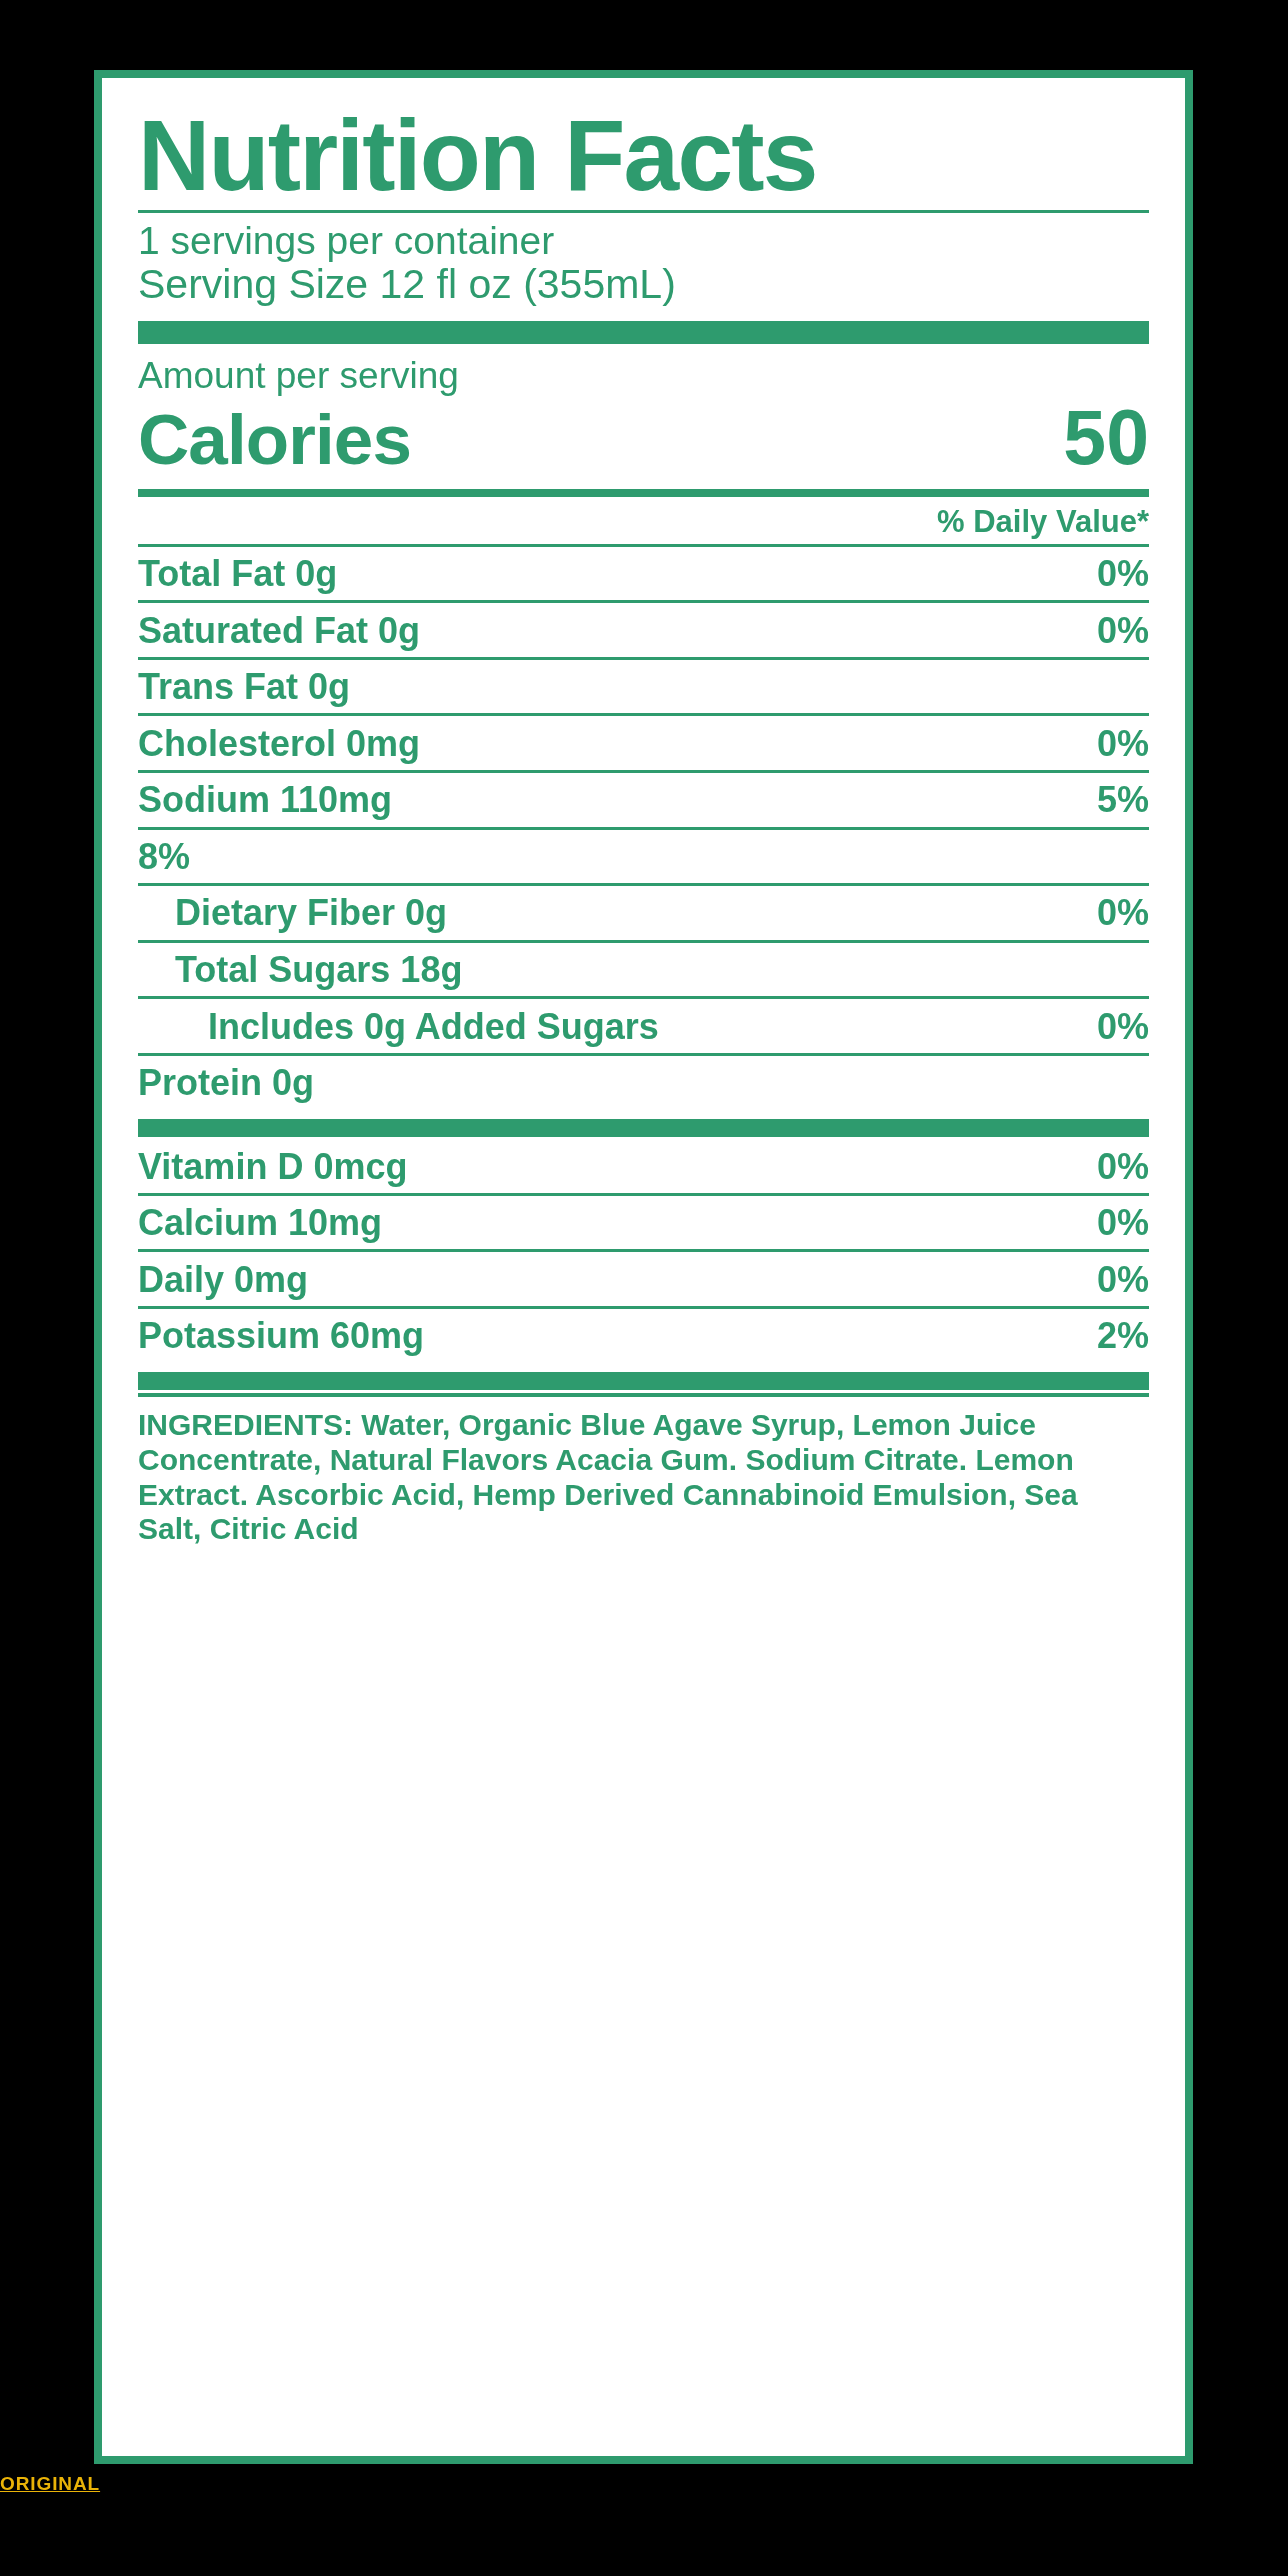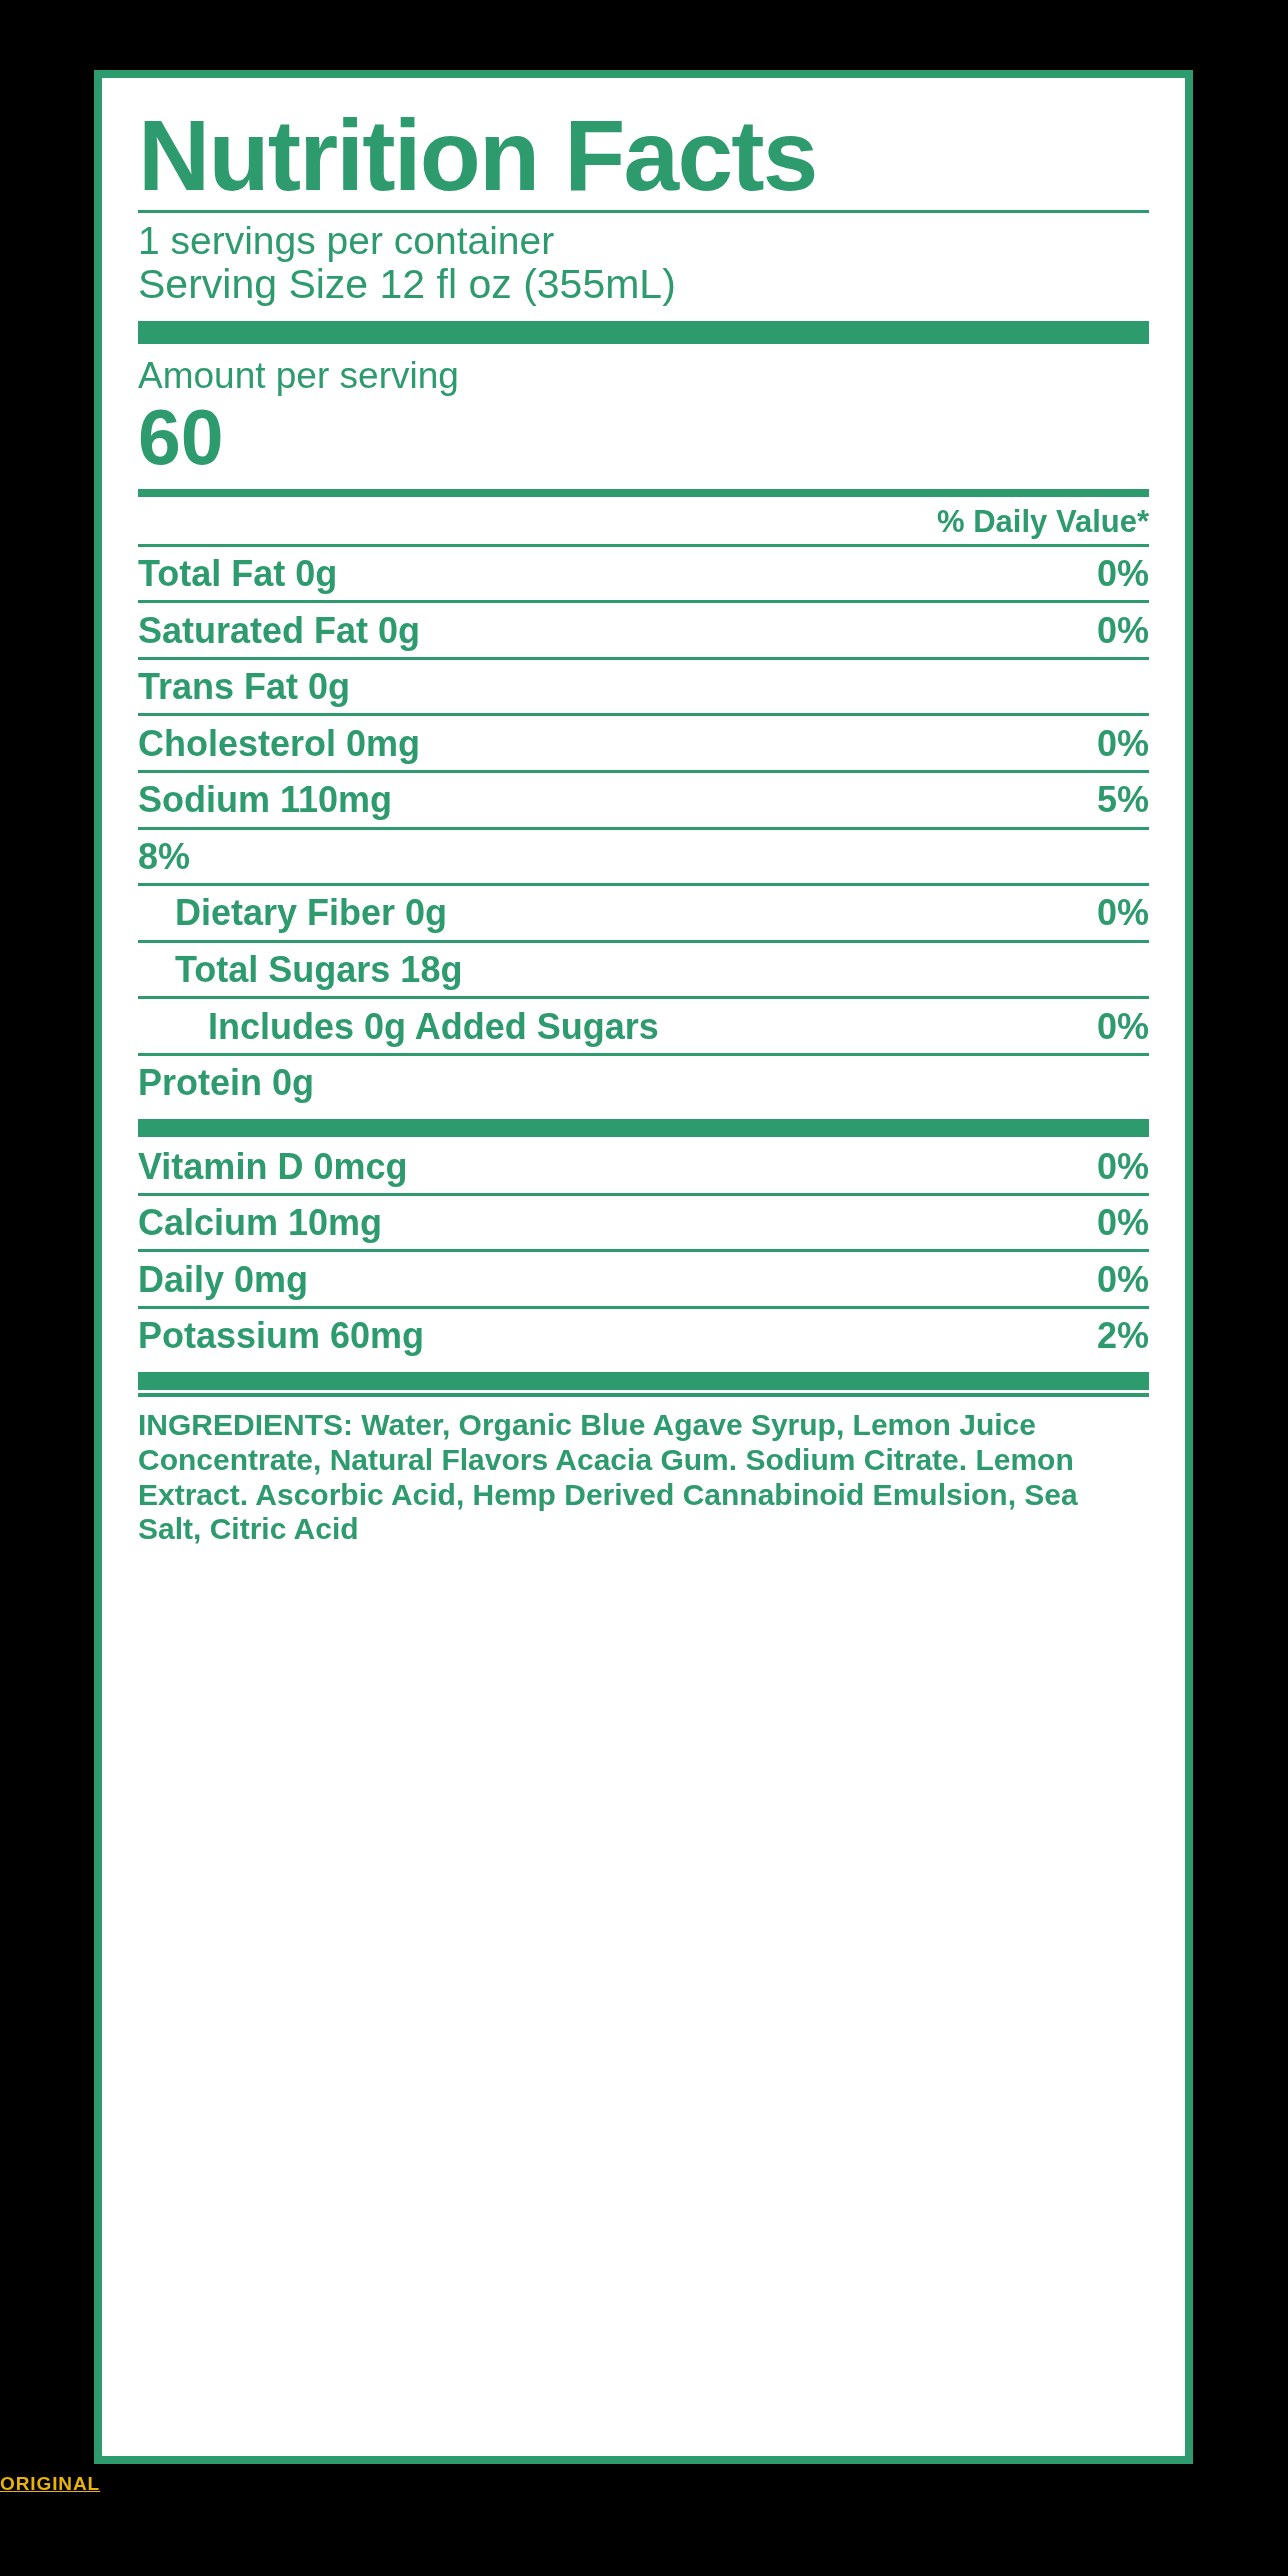--- a/index.html
+++ b/index.html
@@ -145,21 +145,22 @@
     <div class="rule-thin"></div>
 
     <div class="servings">1 servings per container</div>
     <div class="serving-size">Serving Size   12 fl oz (355mL)</div>
 
     <div class="rule-thick"></div>
 
     <div class="amount">Amount per serving</div>
 
     <div class="calories-row">
-      <div class="calories-value">60</div>
+      <div class="calories-label">Calories</div>
+      <div class="calories-value">50</div>
     </div>
 
     <div class="rule-med" style="margin-top:7.1px;"></div>
 
     <div class="dv-header">% Daily Value*</div>
 
     <div class="nrow first">
       <div class="name">Total Fat 0g</div>
       <div class="dv">0%</div>
     </div>

